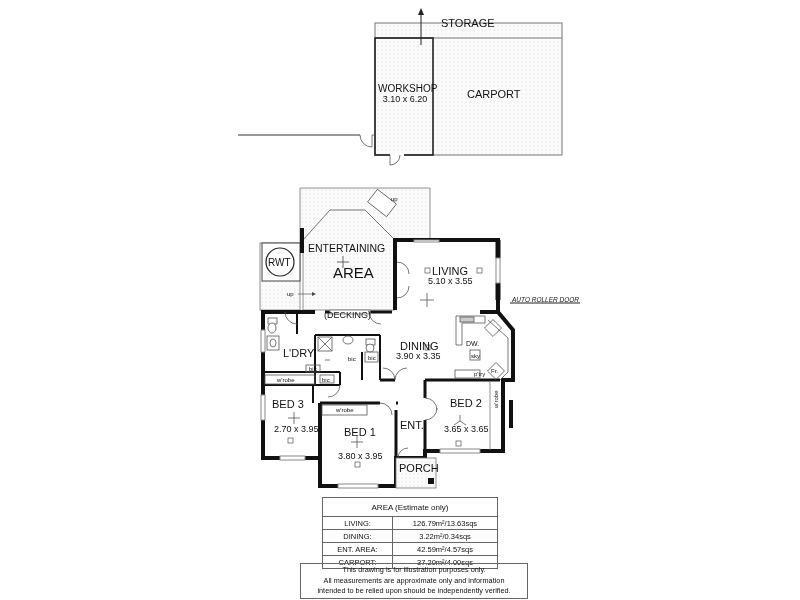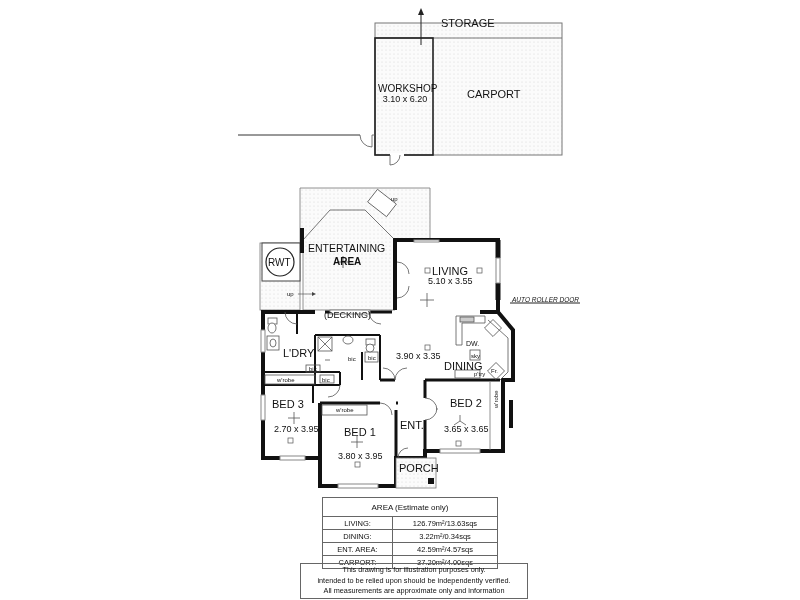--- a/index.html
+++ b/index.html
@@ -176,31 +176,31 @@
       <line x1="460" y1="421" x2="466" y2="425"></line>
   </g>
 </svg>
 
 <div class="lbl big" style="left:441px;top:17px;">STORAGE</div>
 <div class="lbl big" style="left:378px;top:83px;width:54px;font-size:10px;">WORKSHOP</div>
 <div class="lbl sm" style="left:378px;top:95px;width:54px;">3.10 x 6.20</div>
 <div class="lbl big" style="left:467px;top:88px;">CARPORT</div>
 
 <div class="lbl big" style="left:308px;top:243px;font-size:10.5px;">ENTERTAINING</div>
-<div class="lbl big" style="left:333px;top:256px;font-size:10px;font-weight:bold;">AREA</div>
+<div class="lbl big" style="left:333px;top:265px;font-size:15px;">AREA</div>
 <div class="lbl sm" style="left:324px;top:283px;margin-top:28px;">(DECKING)</div>
 <div class="lbl sm" style="left:268px;top:257px;font-size:10px;">RWT</div>
 <div class="lbl tiny" style="left:287px;top:291px;">up</div>
 <div class="lbl tiny" style="left:391px;top:196px;">up</div>
 
 <div class="lbl big" style="left:432px;top:265px;">LIVING</div>
 <div class="lbl sm" style="left:428px;top:277px;">5.10 x 3.55</div>
 <div class="lbl tiny" style="left:512px;top:296px;font-style:italic;font-size:6.5px;">AUTO ROLLER DOOR</div>
 
-<div class="lbl big" style="left:400px;top:360px;margin-left:44px;">DINING</div>
+<div class="lbl big" style="left:400px;top:340px;">DINING</div>
 <div class="lbl sm" style="left:396px;top:352px;">3.90 x 3.35</div>
 
 <div class="lbl big" style="left:283px;top:347px;">L'DRY</div>
 <div class="lbl tiny" style="left:309px;top:366px;">bic</div>
 <div class="lbl tiny" style="left:322px;top:377px;">bic</div>
 <div class="lbl tiny" style="left:348px;top:356px;">bic</div>
 <div class="lbl tiny" style="left:368px;top:355px;">bic</div>
 <div class="lbl tiny" style="left:277px;top:377px;">w'robe</div>
 <div class="lbl tiny" style="left:336px;top:407px;">w'robe</div>
 <div class="lbl tiny" style="left:493px;top:408px;transform:rotate(-90deg);transform-origin:left top;">w'robe</div>
@@ -238,15 +238,15 @@
       </tr>
   <tr>
         <td>CARPORT:</td>
         <td>37.20m²/4.00sqs</td>
       </tr>
 </tbody>
   </table>
 
 <div class="disclaimer">
   <div>This drawing is for illustration purposes only.</div>
+  <div>All measurements are approximate only and information</div>
   <div>intended to be relied upon should be independently verified.</div>
-  <div>All measurements are approximate only and information</div>
 </div>
 
 </body></html>

